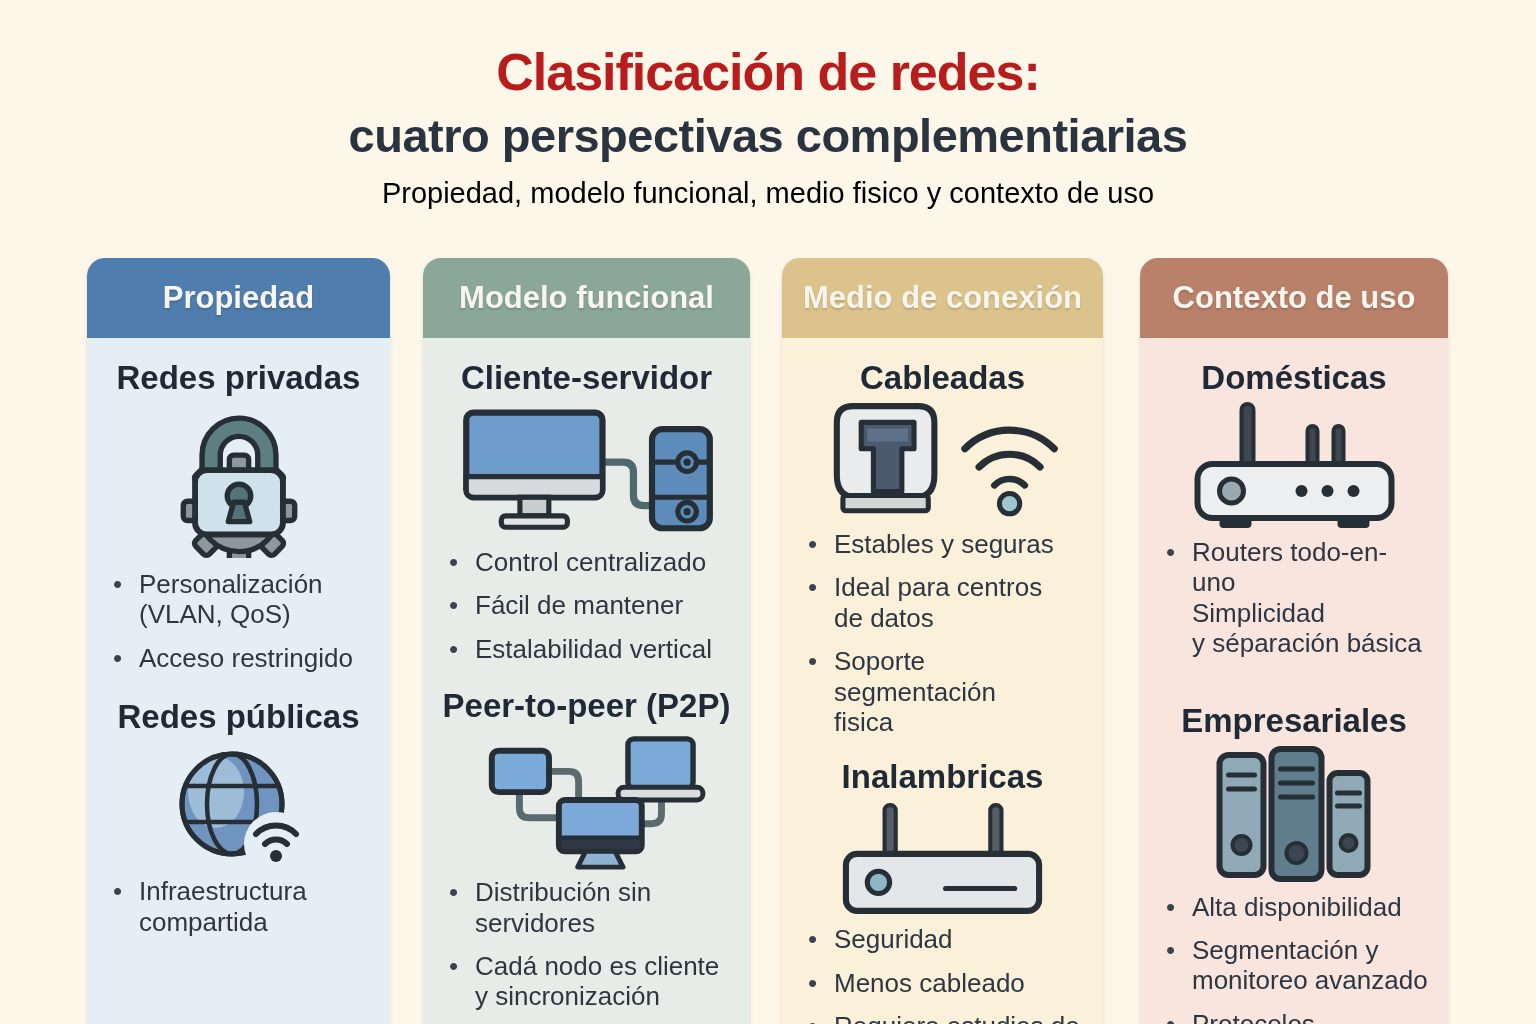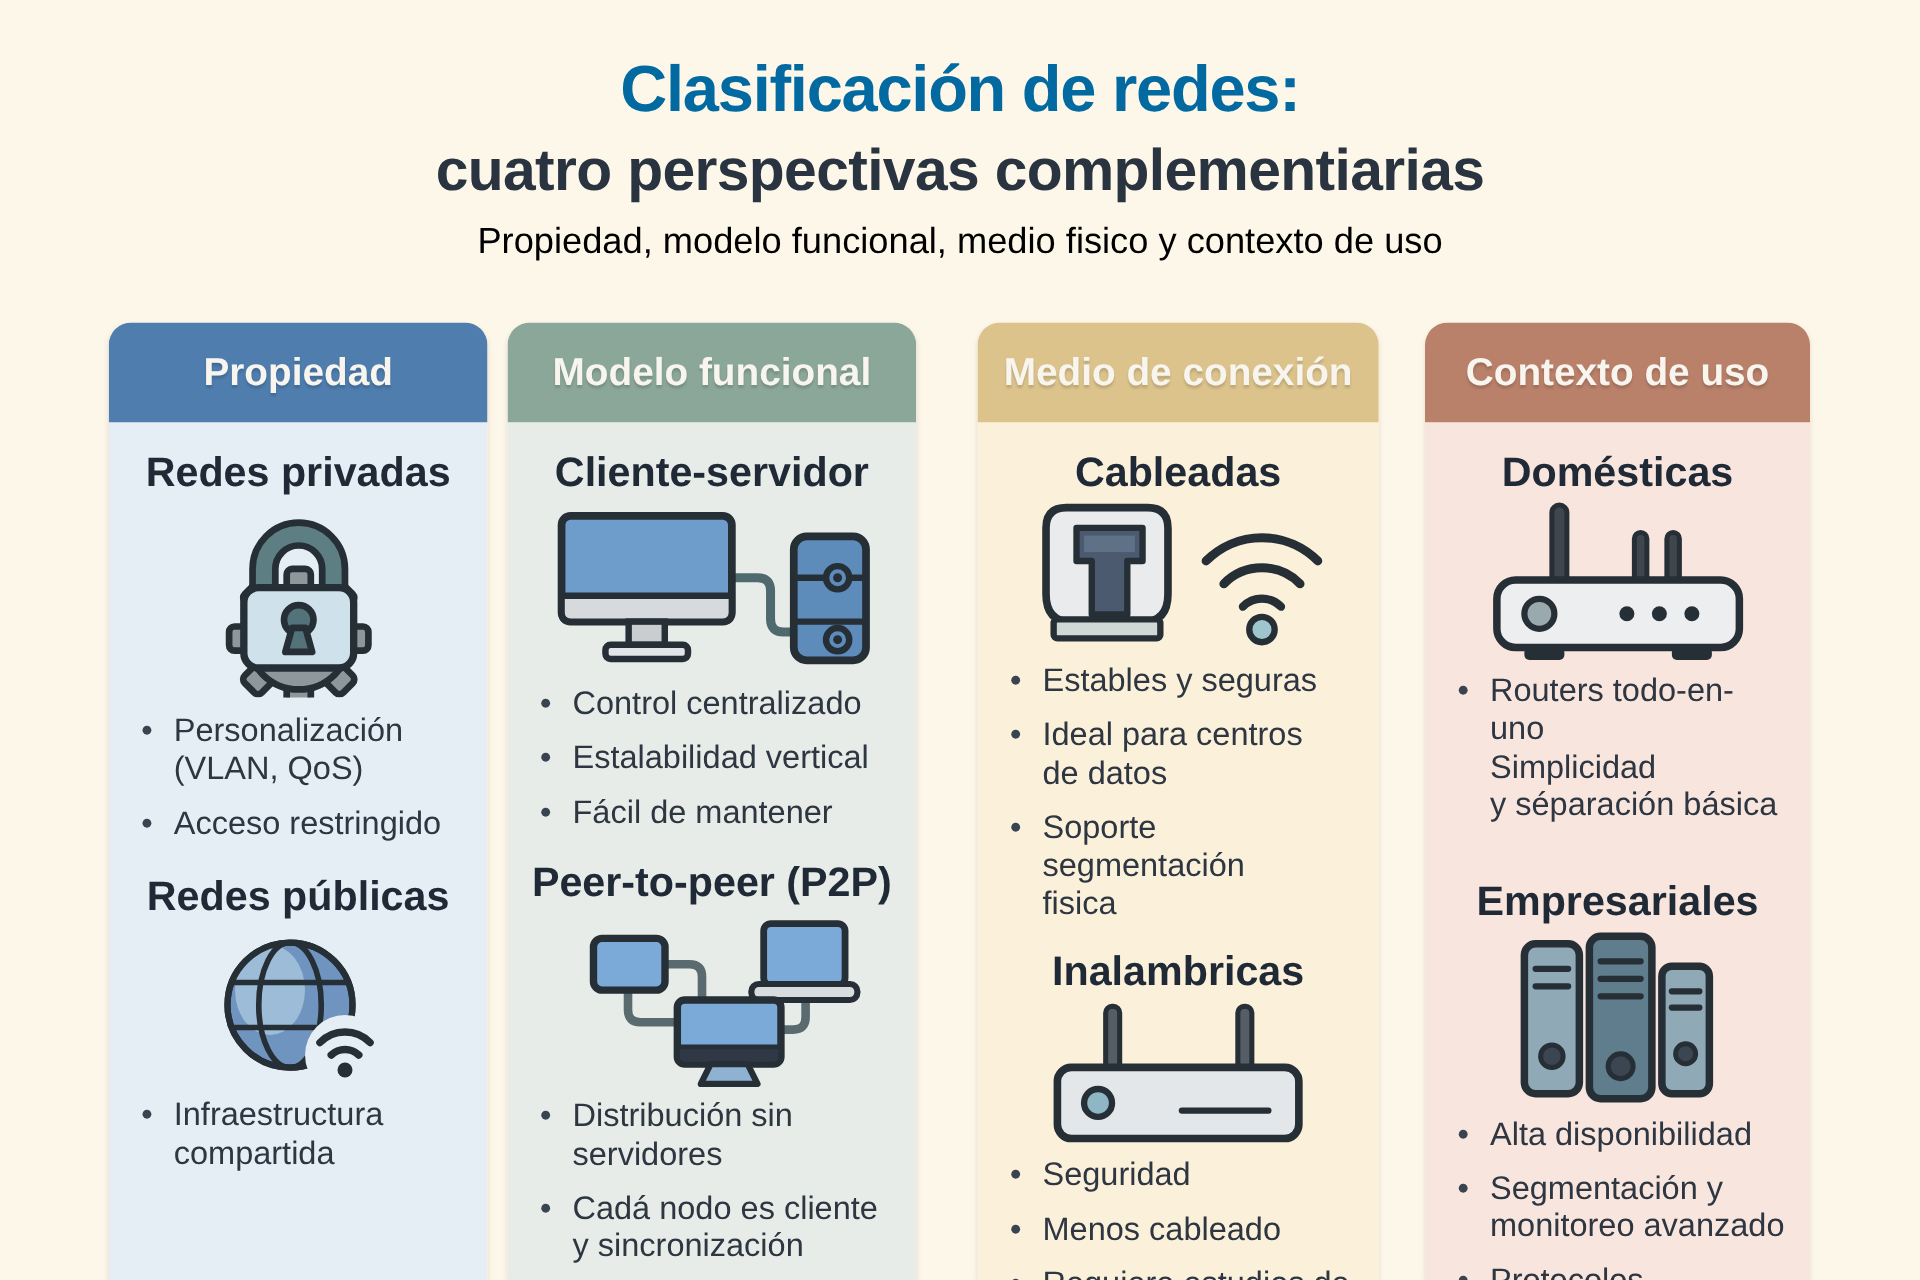--- a/index.html
+++ b/index.html
@@ -2,21 +2,21 @@
 <html><head>
 <meta charset="utf-8">
 <style>
   * { margin:0; padding:0; box-sizing:border-box; }
   html,body { width:1536px; height:1024px; }
   body { font-family:"Liberation Sans","DejaVu Sans",sans-serif; }
   .canvas { position:relative; width:1536px; height:1024px; background:#fcf7e9; overflow:hidden; }
 
   
   .title-block { position:absolute; top:42px; left:0; width:100%; text-align:center; }
-  .title-line1 { font-size:52px; font-weight:700; color:#0369a1; letter-spacing:-1px; }
+  .title-line1 { font-size:52px; font-weight:700; color:#b91c1c; letter-spacing:-1px; }
   .title-line2 { font-size:47px; font-weight:600; color:#2a3340; margin-top:6px; letter-spacing:-0.5px; }
   .subtitle    { font-size:29px; font-weight:400; color:#000000; margin-top:14px; }
 
   
   .column { position:absolute; top:258px; bottom:0; border-radius:18px 18px 0 0; overflow:hidden;
             display:flex; flex-direction:column;
             box-shadow:0 2px 4px rgba(120,110,90,0.18); }
   .col-header { height:80px; flex:none; background:var(--hdr); display:flex; align-items:center; justify-content:center; }
   .col-header span { font-size:31px; font-weight:700; color:#f7f5ee; text-shadow:0 2px 2px rgba(0,0,0,0.15); }
   .col-body { flex:1; background:var(--body); padding:14px 18px 10px 18px; }
@@ -112,21 +112,21 @@
           <li>
               <span class="b-text">Infraestructura
 compartida</span>
             </li>
         </ul>
       </div>
 
     </div>
   </div>
 
-  <div class="column" style="left: 406px; width: 327px; --hdr: #8ba79a; --body: #e8ece8;">
+  <div class="column" style="left: 423px; width: 327px; --hdr: #8ba79a; --body: #e8ece8;">
     <div class="col-header">
       <span>Modelo funcional</span>
     </div>
     <div class="col-body">
 
       <div class="section">
         <h3 class="section-heading" style="margin-top:8px;">Cliente-servidor</h3>
         <div class="icon-box" style="height:150px;">
           <svg width="258" height="140" viewBox="0 0 250 135">
             <path d="M138 58 h 22 q 10 0 10 10 v 22 q 0 10 10 10 h 12" fill="none" stroke="#4f6a6e" stroke-width="7"></path>
@@ -140,24 +140,24 @@
             <circle cx="222" cy="58" r="3.5" fill="#262e36"></circle>
             <circle cx="222" cy="106" r="9" fill="#5e8cba" stroke="#262e36" stroke-width="5"></circle>
             <circle cx="222" cy="106" r="3.5" fill="#262e36"></circle>
           </svg>
         </div>
         <ul class="bullets">
           <li>
               <span class="b-text">Control centralizado</span>
             </li>
           <li>
+              <span class="b-text">Fácil de mantener</span>
+            </li>
+          <li>
               <span class="b-text">Estalabilidad vertical</span>
-            </li>
-          <li>
-              <span class="b-text">Fácil de mantener</span>
             </li>
         </ul>
       </div>
 
       <div class="section">
         <h3 class="section-heading" style="margin-top:24px;">Peer-to-peer (P2P)</h3>
         <div class="icon-box" style="height:152px;">
           <svg width="245" height="148" viewBox="0 0 240 150">
             <g fill="none" stroke="#5a6b70" stroke-width="7" stroke-linejoin="round">
               <path d="M80 45 h 22 q 10 0 10 10 v 30"></path>

